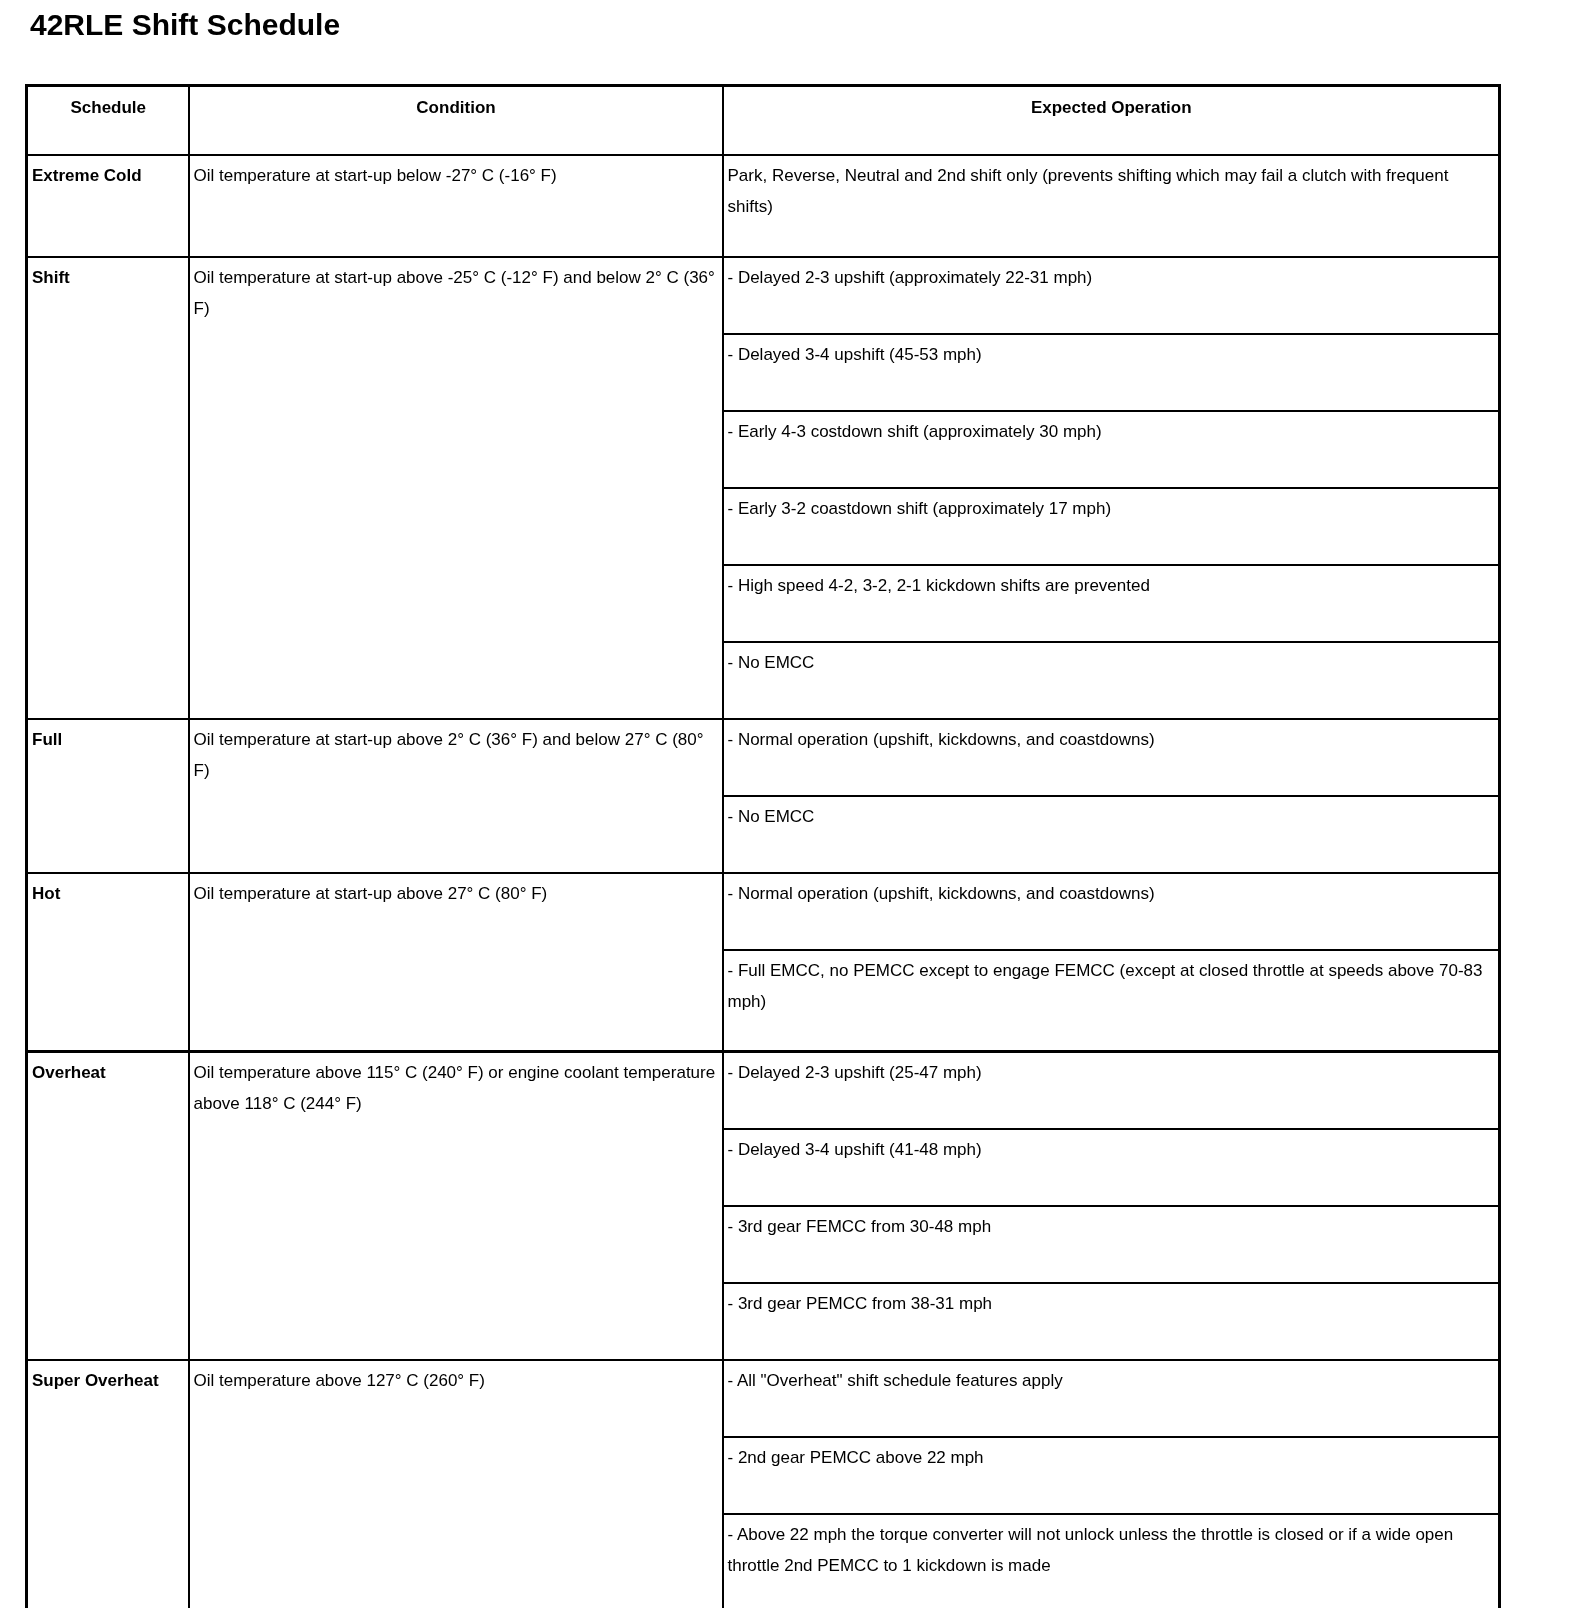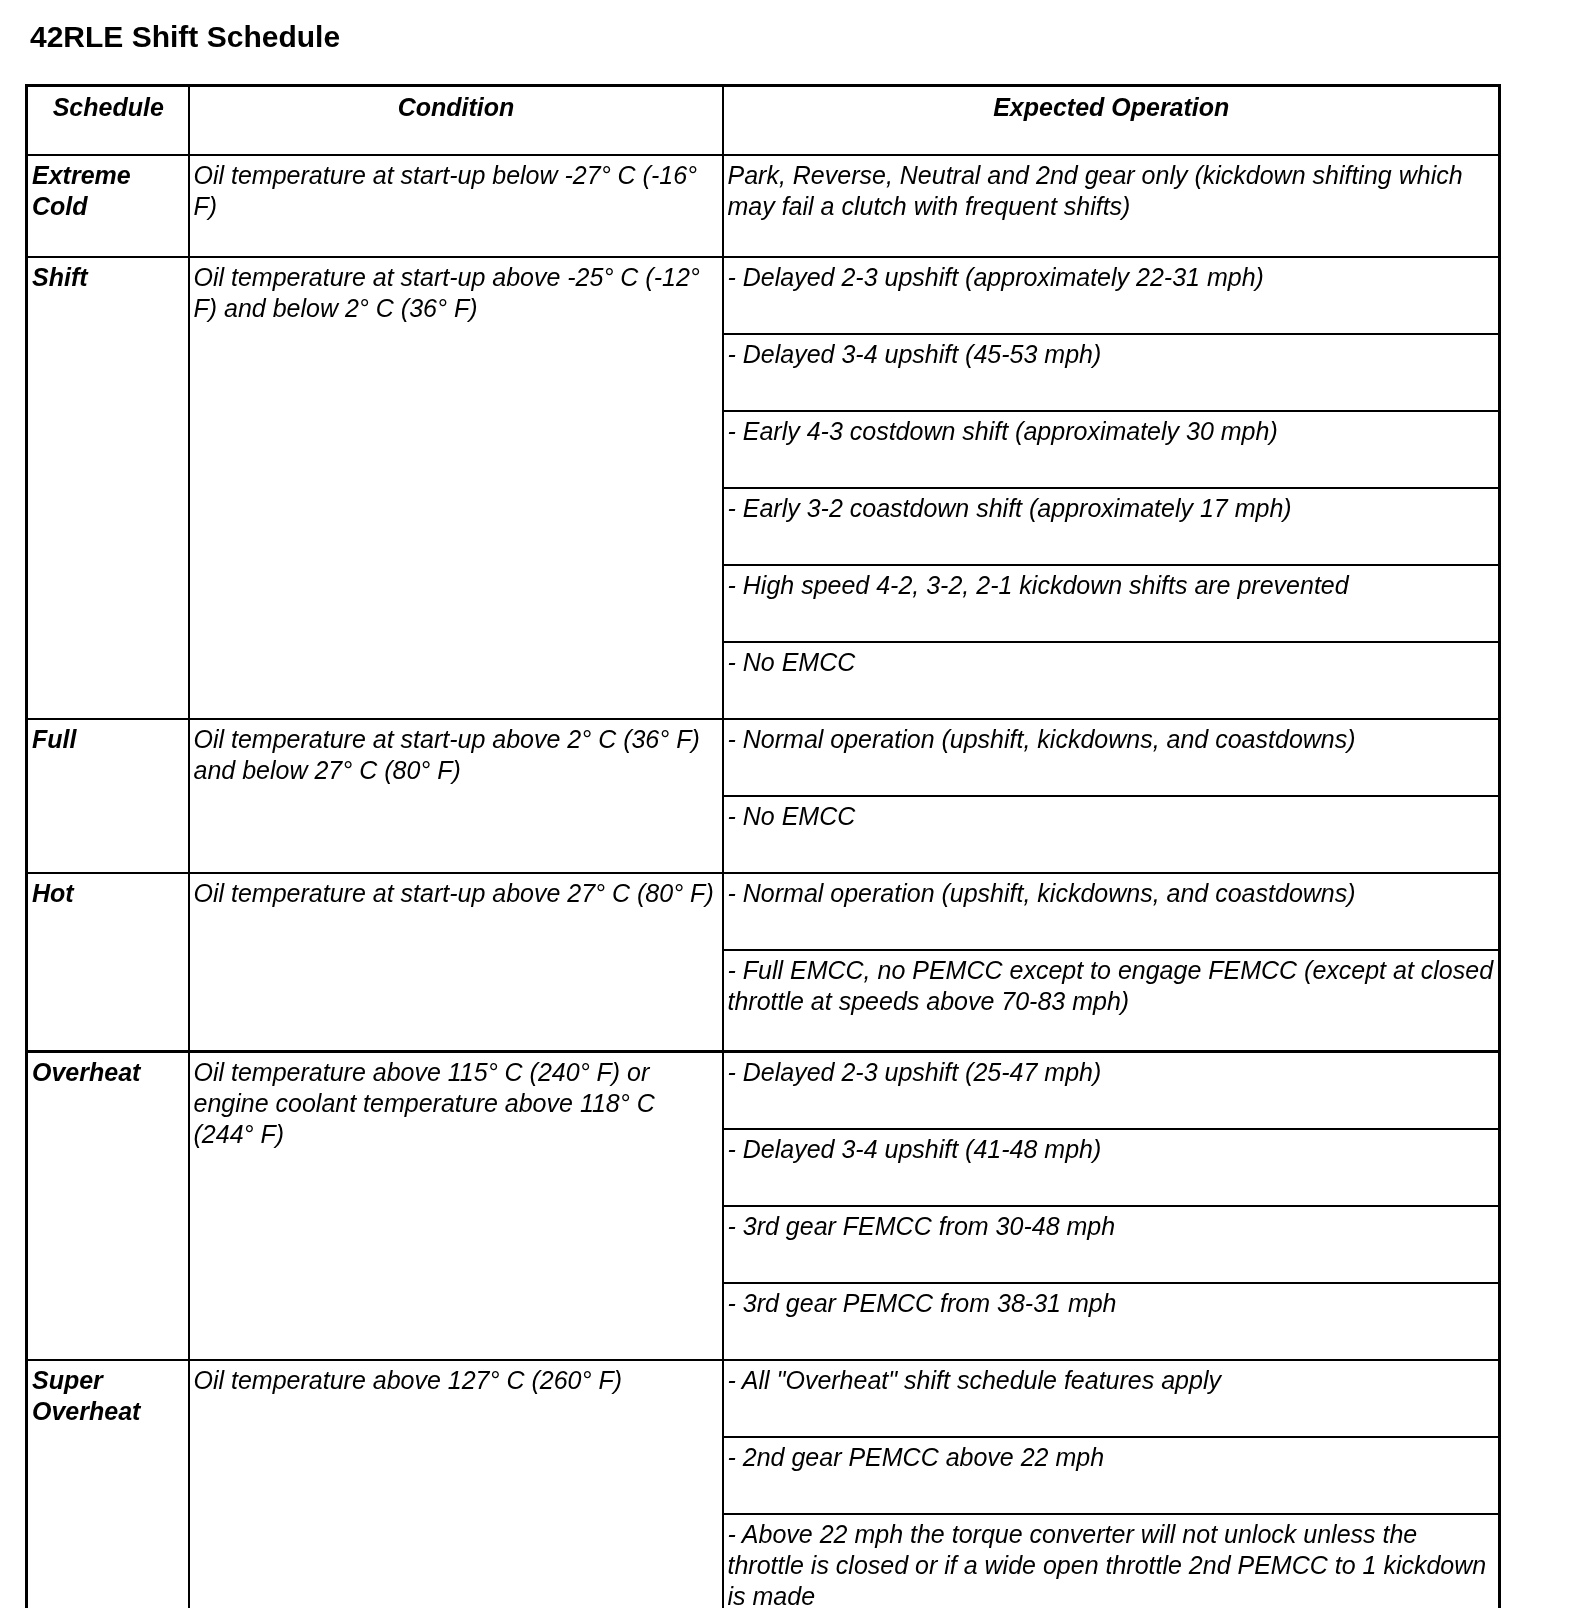--- a/index.html
+++ b/index.html
@@ -15,44 +15,42 @@
       color: #000000;
       overflow: hidden;
     }
     .doc-title {
       position: absolute;
       left: 30px;
       top: 8px;
       font-size: 30px;
       font-weight: bold;
       letter-spacing: 0px;
-      margin-top: 12px;
     }
     table.schedule-table {
       position: absolute;
       left: 25px;
       top: 84px;
       width: 1473px;
       border-collapse: collapse;
       table-layout: fixed;
       border: 3px solid #000;
     }
     table.schedule-table col.c1 { width: 162px; }
     table.schedule-table col.c2 { width: 534px; }
     table.schedule-table col.c3 { width: 777px; }
     table.schedule-table th,
     table.schedule-table td {
       border: 2px solid #000;
       vertical-align: top;
       padding: 4px 3px 0 4px;
-      font-size: 25px;
+      font-size: 17px;
       line-height: 31px;
       text-align: left;
       overflow: hidden;
-      font-style: italic;
     }
     table.schedule-table th {
       font-weight: bold;
       text-align: center;
       height: 62px;
       padding-top: 5px;
     }
     table.schedule-table td.sched {
       font-weight: bold;
       margin-top: 41px;
@@ -79,21 +77,21 @@
       <th>Schedule</th>
       <th>Condition</th>
       <th>Expected Operation</th>
     </tr>
   </thead>
   <tbody>
 
     <tr class="r-xc">
       <td class="sched">Extreme Cold</td>
       <td>Oil temperature at start-up below -27° C (-16° F)</td>
-      <td class="op">Park, Reverse, Neutral and 2nd gear only (kickdown shifting which may fail a clutch with frequent shifts)</td>
+      <td class="op">Park, Reverse, Neutral and 2nd shift only (prevents shifting which may fail a clutch with frequent shifts)</td>
     </tr>
 
     <tr class="r-op">
       <td class="sched" rowspan="6">Shift</td>
       <td rowspan="6">Oil temperature at start-up above -25° C (-12° F) and below 2° C (36° F)</td>
       <td class="op">- Delayed 2-3 upshift (approximately 22-31 mph)</td>
     </tr>
     <tr class="r-op">
       <td class="op">- Delayed 3-4 upshift (45-53 mph)</td>
     </tr>

